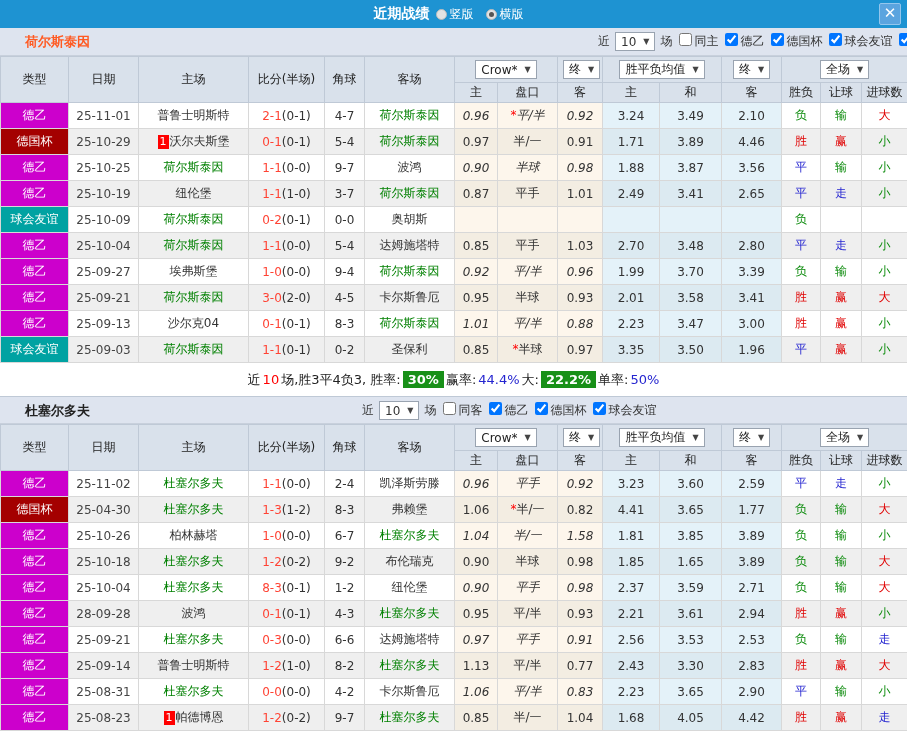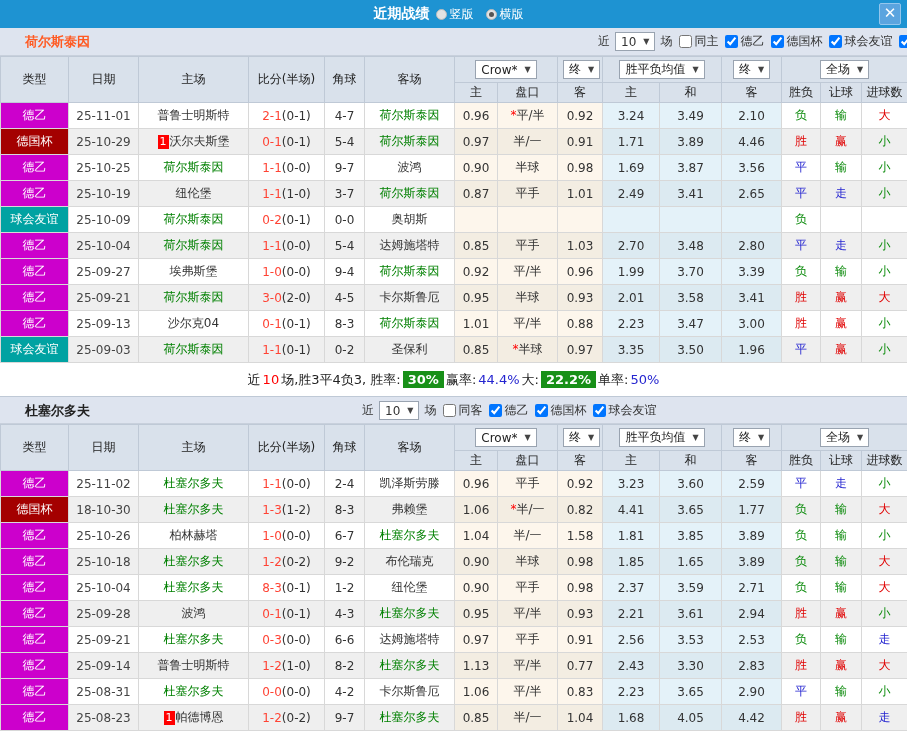--- a/index.html
+++ b/index.html
@@ -26,38 +26,38 @@
   
   .filterbar { height:28px; background:#DEE4EF; position:relative;
                border-bottom:1px solid #C8D0DC; }
   .sec-1 .filterbar { border-top:1px solid #BFC9D6; }
   .team-title { position:absolute; left:25px; top:0; line-height:27px;
                 font-weight:bold; font-size:13px; }
   .filter-controls { position:absolute; top:0; height:27px; display:flex;
                 align-items:center; white-space:nowrap; }
   .pos-0 { left:598px; }
   .pos-1 { left:362px; }
-  .filter-controls label { display:inline-flex; align-items:center; cursor:pointer; }
+  .filter-controls label { display:inline-flex; cursor:pointer; }
   input[type=checkbox] { margin:0 2px 0 7px; width:13px; height:13px; }
   
   .dd { display:inline-flex; align-items:center; background:#fff;
         border:1px solid #99A3B0; padding:0 5px; height:19px; margin:0 5px;
         cursor:pointer; }
   .dd .arr { font-size:8px; color:#444; margin-left:7px; }
   
   table.grid { border-collapse:collapse; table-layout:fixed; width:907px; }
   .grid th { background:#D9E1EB; border:1px solid #BFC9D6; font-weight:normal;
              color:#222; padding:0; overflow:visible; white-space:nowrap; }
   .hdr-top th { height:26px; }
   .hdr-sub th { height:20px; }
   .grid td { border:1px solid #D8D8D8; text-align:center; height:26px;
              padding:0; overflow:hidden; white-space:nowrap; }
   tr.odd  td { background:#fff; }
   tr.even td { background:#EFEFEF; }
-  tr.odd  td.c-odds { background:#FDF6EC; }
+  tr.odd  td.c-odds { background:#FDF6EC;font-style:italic; }
   tr.even td.c-odds { background:#F3EDE2; }
   tr.odd  td.c-avg  { background:#E4F2F9; }
   tr.even td.c-avg  { background:#DCEAF1; }
   td.c-league { color:#fff; }
   td.c-date   { color:#444; }
   .hl   { color:#008000; }
   .sc   { color:#FF4334; }
   .half { color:#333; }
   .badge{ display:inline-block; background:#F00; color:#fff; font-size:11px;
           line-height:14px; padding:0 2px; margin-right:1px; }
@@ -220,21 +220,21 @@
         <tr class="odd">
           <td class="c-league" style="background: rgb(204, 0, 204);">德乙</td>
           <td class="c-date">25-10-25</td>
           <td class="c-team"><span class="hl">荷尔斯泰因</span></td>
           <td class="c-score"><span class="sc">1-1</span><span class="half">(0-0)</span></td>
           <td class="c-corner">9-7</td>
           <td class="c-team"><span>波鸿</span></td>
           <td class="c-odds">0.90</td>
           <td class="c-odds">半球</td>
           <td class="c-odds">0.98</td>
-          <td class="c-avg">1.69</td>
+          <td class="c-avg">1.88</td>
           <td class="c-avg">3.87</td>
           <td class="c-avg">3.56</td>
           <td class="c-res" style="color: rgb(37, 37, 208);">平</td>
           <td class="c-res" style="color: rgb(10, 138, 10);">输</td>
           <td class="c-res" style="color: rgb(10, 138, 10);">小</td>
         </tr>
         <tr class="even">
           <td class="c-league" style="background: rgb(204, 0, 204);">德乙</td>
           <td class="c-date">25-10-19</td>
           <td class="c-team"><span>纽伦堡</span></td>
@@ -477,21 +477,21 @@
           <td class="c-odds">0.92</td>
           <td class="c-avg">3.23</td>
           <td class="c-avg">3.60</td>
           <td class="c-avg">2.59</td>
           <td class="c-res" style="color: rgb(37, 37, 208);">平</td>
           <td class="c-res" style="color: rgb(37, 37, 208);">走</td>
           <td class="c-res" style="color: rgb(10, 138, 10);">小</td>
         </tr>
         <tr class="even">
           <td class="c-league" style="background: rgb(164, 0, 0);">德国杯</td>
-          <td class="c-date">18-10-30</td>
+          <td class="c-date">25-04-30</td>
           <td class="c-team"><span class="hl">杜塞尔多夫</span></td>
           <td class="c-score"><span class="sc">1-3</span><span class="half">(1-2)</span></td>
           <td class="c-corner">8-3</td>
           <td class="c-team"><span>弗赖堡</span></td>
           <td class="c-odds">1.06</td>
           <td class="c-odds"><span class="star">*</span>半/一</td>
           <td class="c-odds">0.82</td>
           <td class="c-avg">4.41</td>
           <td class="c-avg">3.65</td>
           <td class="c-avg">1.77</td>
@@ -545,21 +545,21 @@
           <td class="c-odds">0.98</td>
           <td class="c-avg">2.37</td>
           <td class="c-avg">3.59</td>
           <td class="c-avg">2.71</td>
           <td class="c-res" style="color: rgb(10, 138, 10);">负</td>
           <td class="c-res" style="color: rgb(10, 138, 10);">输</td>
           <td class="c-res" style="color: rgb(224, 0, 0);">大</td>
         </tr>
         <tr class="even">
           <td class="c-league" style="background: rgb(204, 0, 204);">德乙</td>
-          <td class="c-date">25-09-28</td>
+          <td class="c-date">28-09-28</td>
           <td class="c-team"><span>波鸿</span></td>
           <td class="c-score"><span class="sc">0-1</span><span class="half">(0-1)</span></td>
           <td class="c-corner">4-3</td>
           <td class="c-team"><span class="hl">杜塞尔多夫</span></td>
           <td class="c-odds">0.95</td>
           <td class="c-odds">平/半</td>
           <td class="c-odds">0.93</td>
           <td class="c-avg">2.21</td>
           <td class="c-avg">3.61</td>
           <td class="c-avg">2.94</td>

